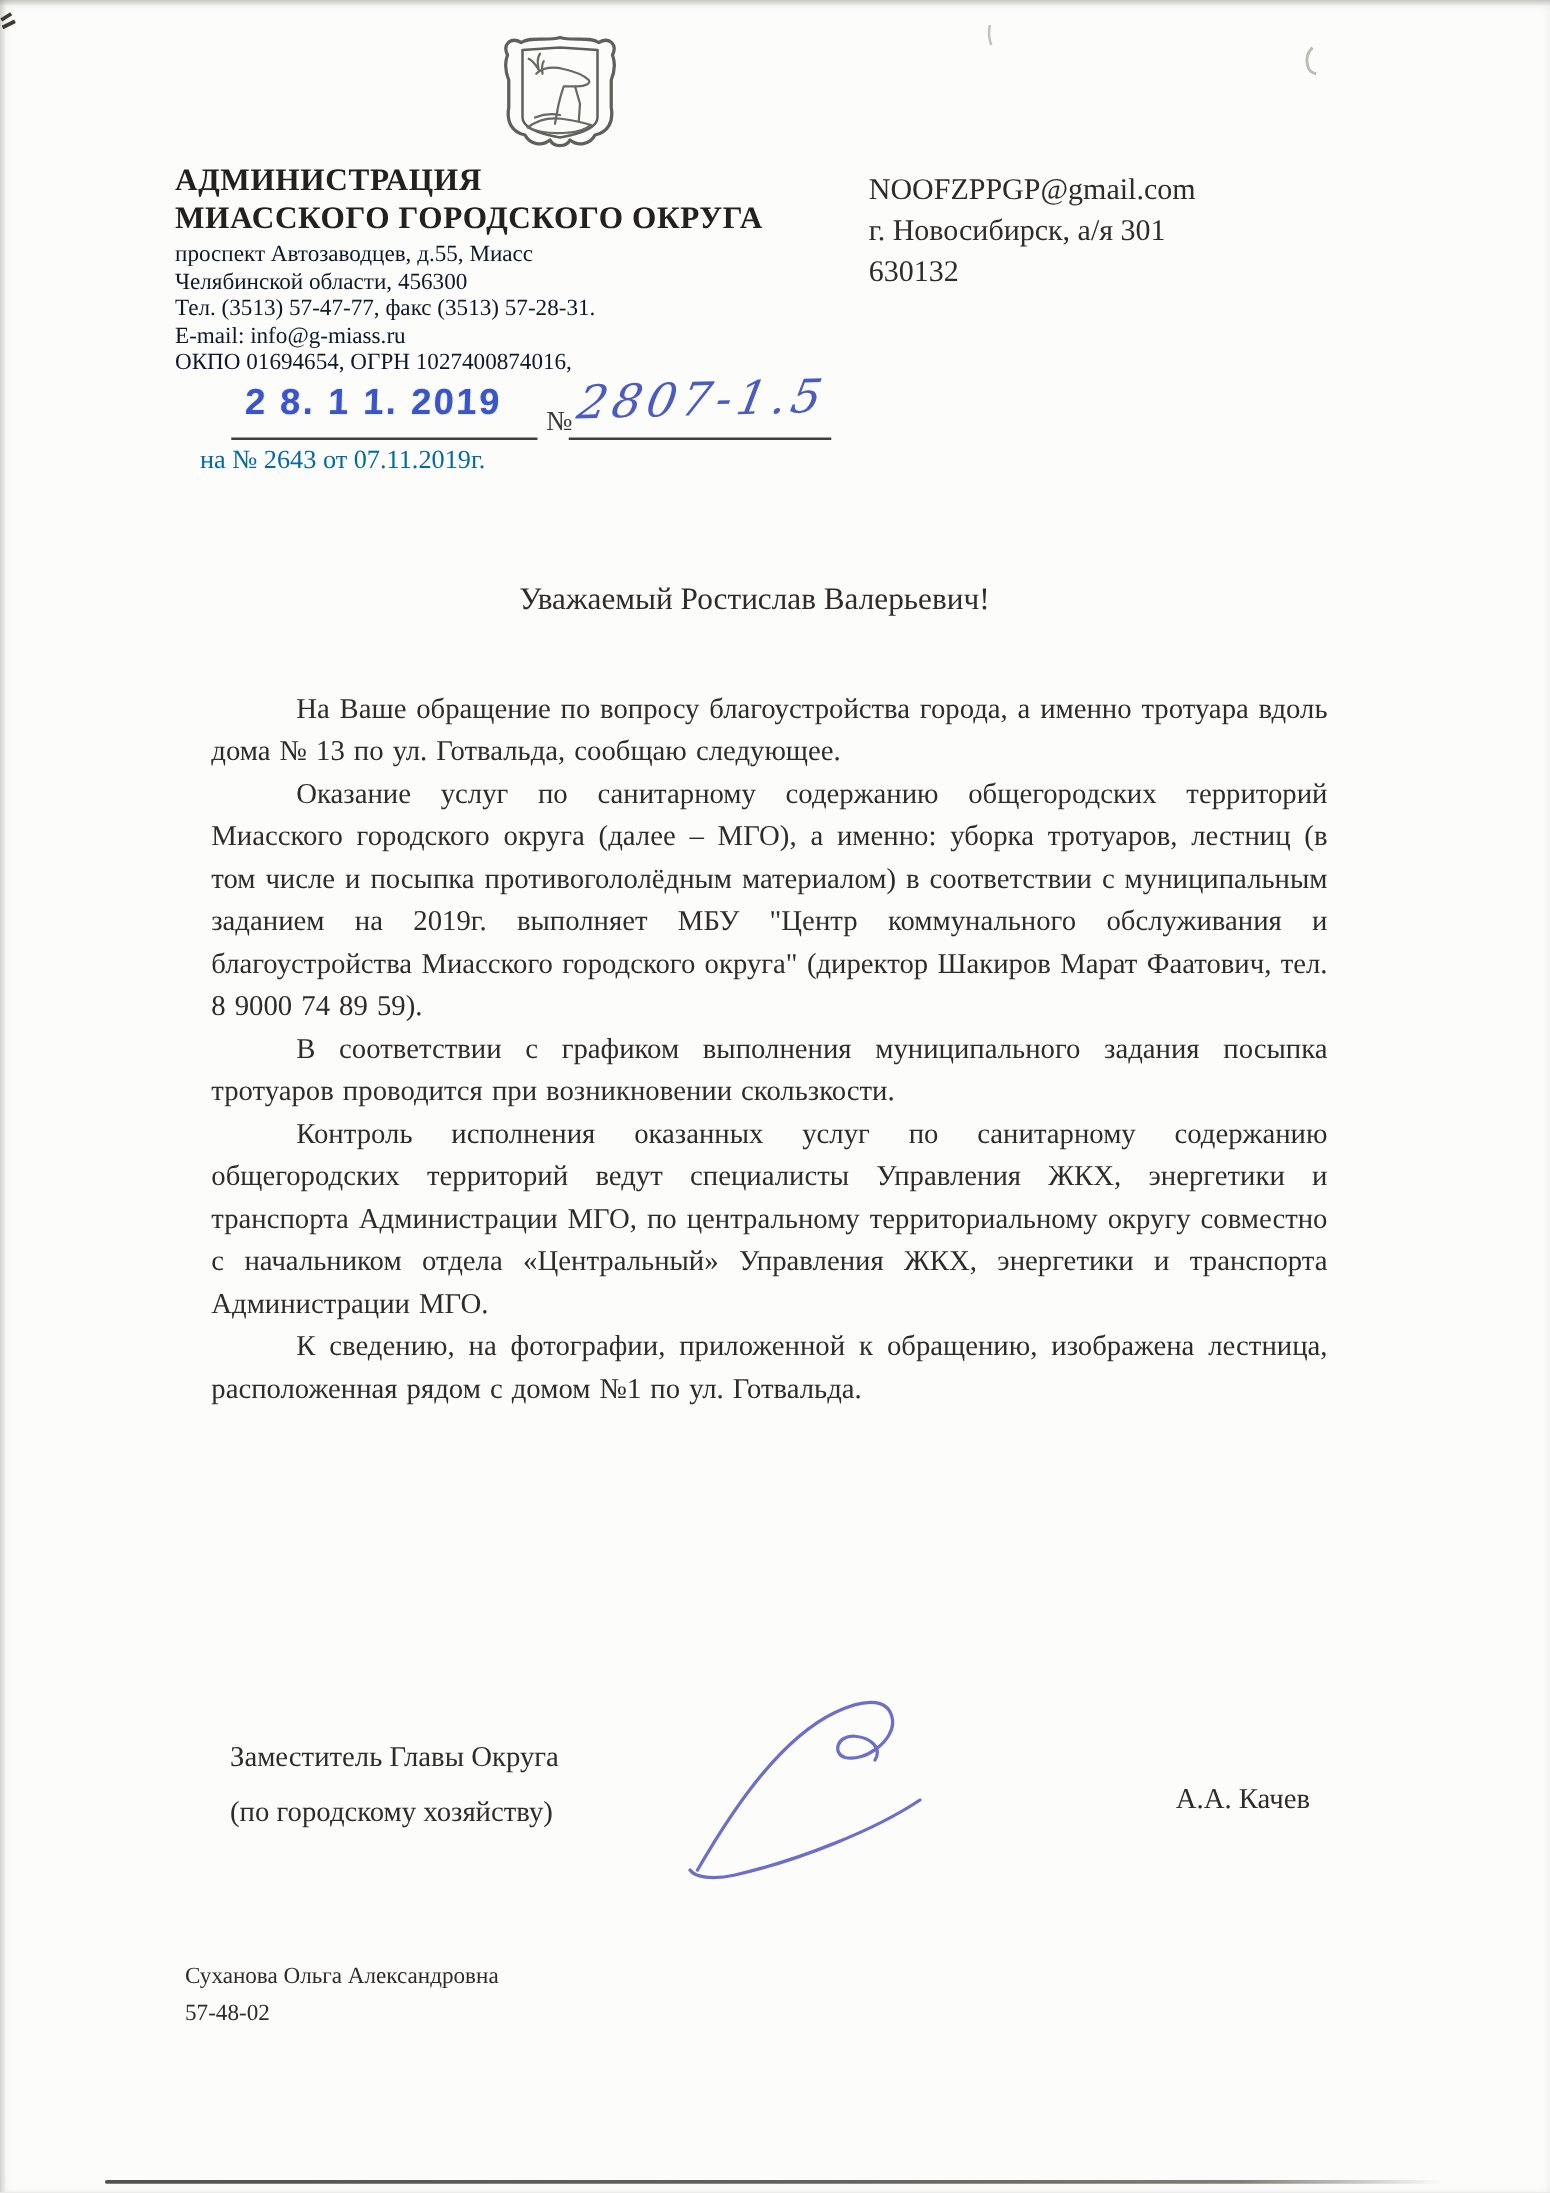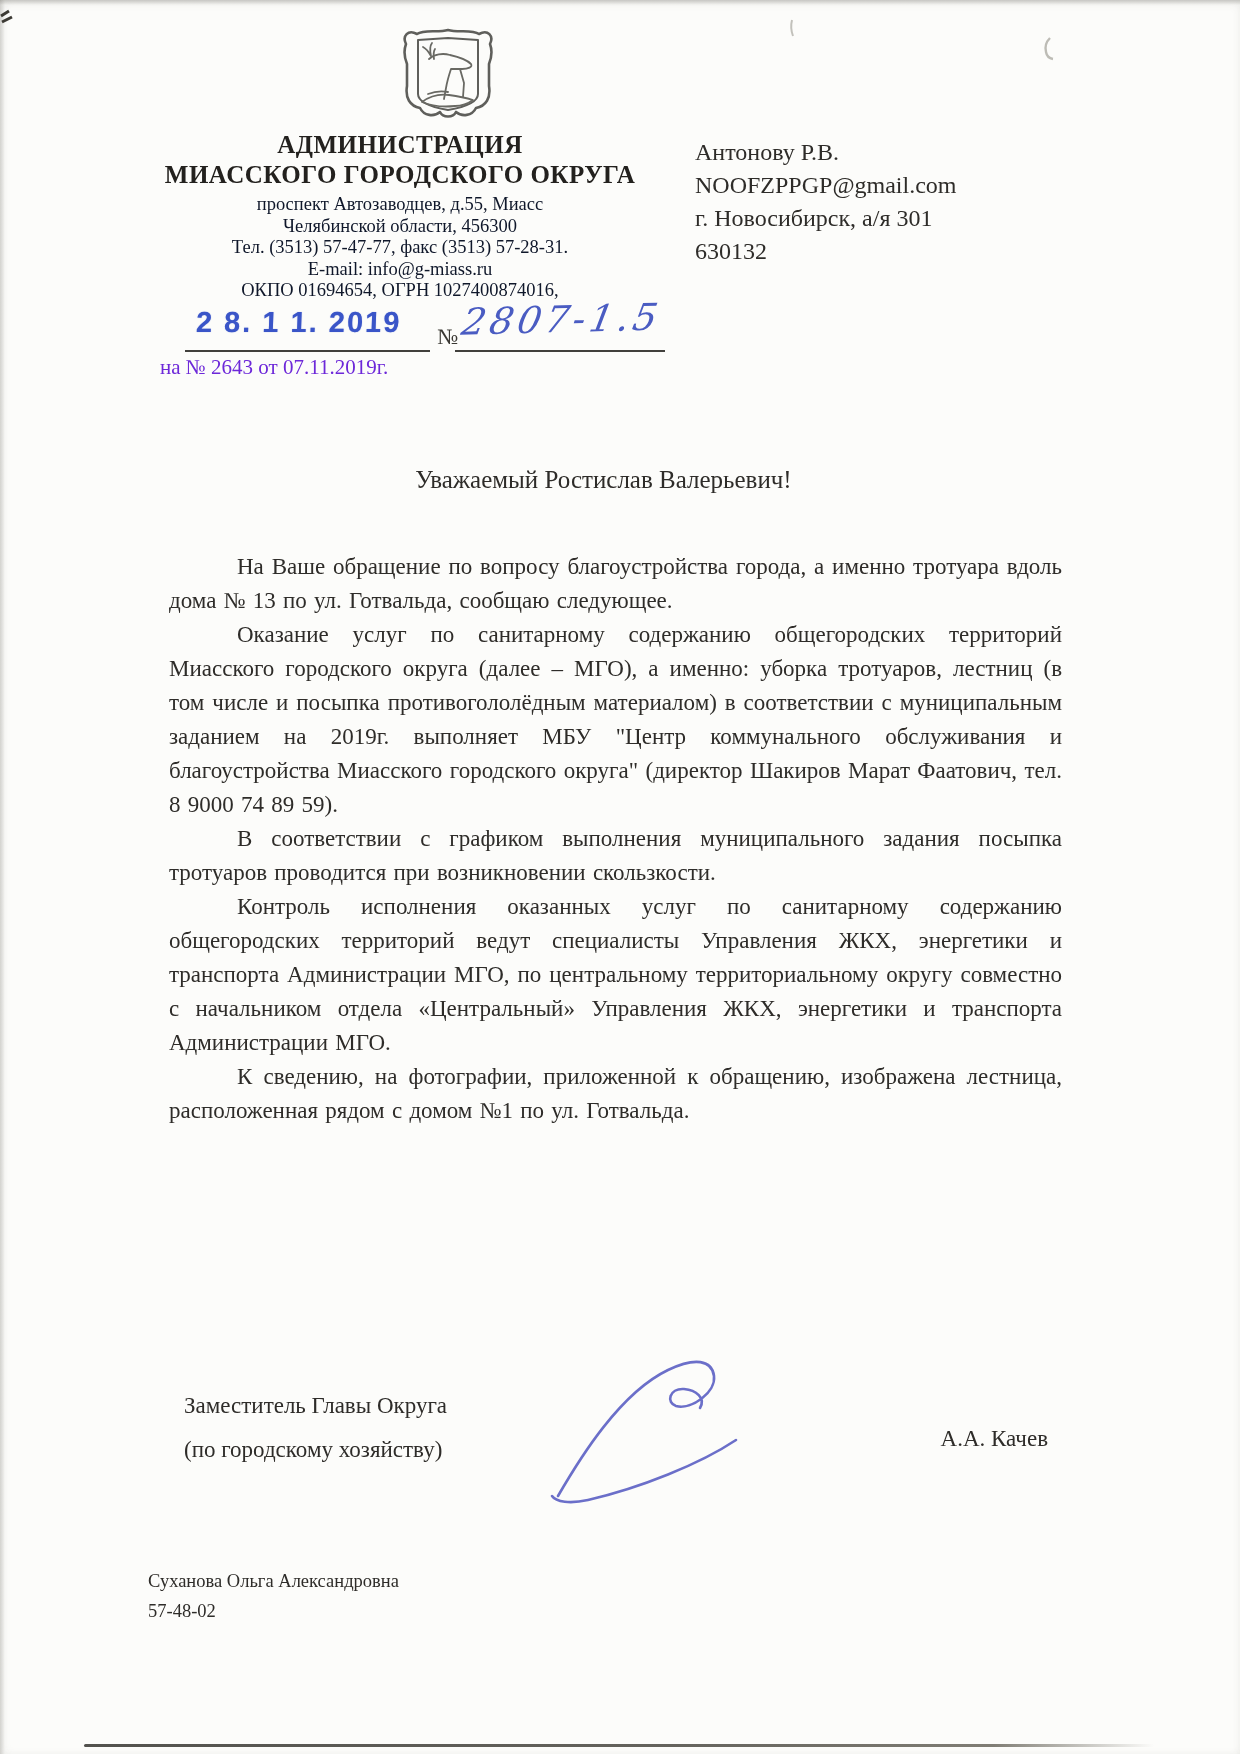--- a/index.html
+++ b/index.html
@@ -8,21 +8,21 @@
     position:relative; width:1240px; height:1754px; margin:0 auto;
     background:#fcfcfa;
     font-family:"Liberation Serif", serif;
     color:#2e2c29; overflow:hidden;
     box-shadow:inset 0 4px 8px rgba(60,58,50,.08), inset 4px 0 8px rgba(60,58,50,.05);
   }
   
   .emblem { position:absolute; left:398px; top:26px; width:100px; height:100px; opacity:.88; }
   .emblem svg { width:100%; height:100%; }
   
-  .letterhead { position:absolute; left:140px; top:130px; width:520px; text-align:center; }
+  .letterhead { position:absolute; left:140px; top:130px; width:520px; }
   .lh-org { font-weight:bold; font-size:25px; line-height:30px; letter-spacing:.5px; color:#23211e; }
   .lh-small { font-size:18.5px; line-height:21.5px; color:#0f172a; }
   .lh-small.first { margin-top:4px; }
   .prewrap { white-space:pre-wrap; }
   
   .recipient { position:absolute; left:695px; top:136px; width:330px; font-size:24px; line-height:33px; }
   
   .stamp {
     position:absolute; left:196px; top:306px; width:240px;
     font-family:"Liberation Sans", sans-serif; font-weight:bold;
@@ -31,21 +31,21 @@
   }
   .stamp-underline { position:absolute; left:185px; top:350px; width:245px; height:2px; background:#41403c; }
   .num-label { position:absolute; left:437px; top:324px; font-size:22px; color:#3a3833; }
   .hand-number {
     position:absolute; left:463px; top:298px; width:210px;
     font-family:"DejaVu Serif", serif; font-style:italic;
     font-size:37px; letter-spacing:4px; color:#4a5cc2;
     transform:skewX(-12deg) rotate(-1.5deg);
   }
   .num-underline { position:absolute; left:455px; top:350px; width:210px; height:2px; background:#41403c; }
-  .reply-to { position:absolute; left:160px; top:355px; font-size:21px; color:#6d28d9; }
+  .reply-to { position:absolute; left:160px; top:355px; font-size:21px; color:#0369a1; }
   
   .salutation { position:absolute; left:145px; top:466px; width:917px; text-align:center; font-size:25px; }
   .letter-body { position:absolute; left:145px; top:550px; width:917px; font-size:23px; line-height:34px; }
   .letter-body p { text-indent:68px; text-align:justify; text-align-last:left; word-spacing:1.5px;margin-left:24px; }
   
   .sig-title { position:absolute; left:148px; top:1384px; font-size:23px; line-height:44px;margin-left:36px; }
   .signer-name { position:absolute; right:192px; top:1426px; font-size:23px; }
   .signature-scribble { position:absolute; left:540px; top:1348px; width:235px; height:160px; }
   .signature-scribble svg { width:100%; height:100%; }
   
@@ -104,21 +104,20 @@
     <div class="lh-org">АДМИНИСТРАЦИЯ</div>
     <div class="lh-org">МИАССКОГО ГОРОДСКОГО ОКРУГА</div>
     <div class="lh-small first">проспект Автозаводцев, д.55, Миасс</div>
     <div class="lh-small">Челябинской области, 456300</div>
     <div class="lh-small">Тел. (3513) 57-47-77, факс (3513) 57-28-31.</div>
     <div class="lh-small">E-mail: info@g-miass.ru</div>
     <div class="lh-small">ОКПО 01694654, ОГРН 1027400874016,</div>
   </div>
 
   <div class="recipient">
-    <div>Антонову Р.В.</div>
     <div>NOOFZPPGP@gmail.com</div>
     <div>г. Новосибирск, а/я 301</div>
     <div>630132</div>
   </div>
 
   <div class="stamp">2 8. 1 1. 2019</div>
   <div class="stamp-underline"></div>
   <div class="num-label">№</div>
   <div class="hand-number">2807-1.5</div>
   <div class="num-underline"></div>

